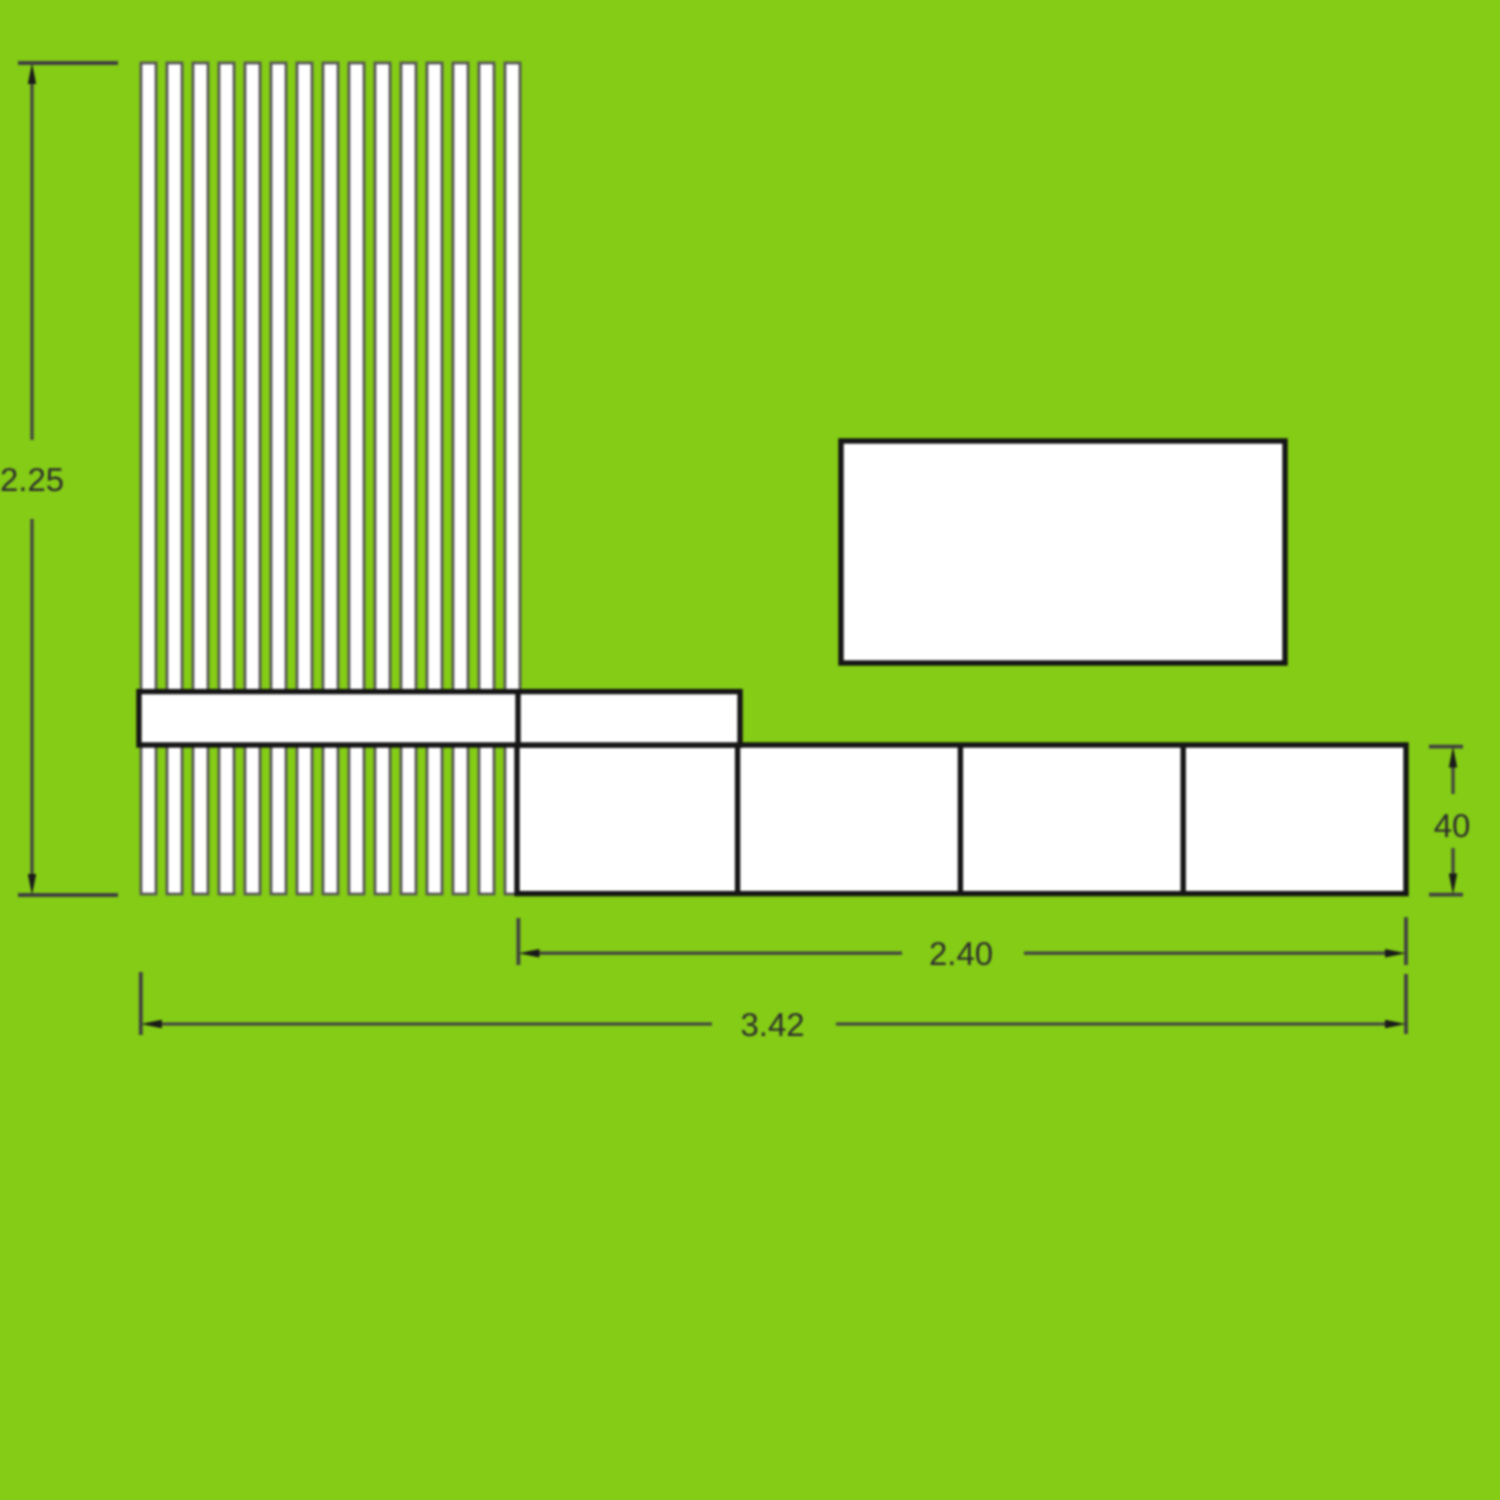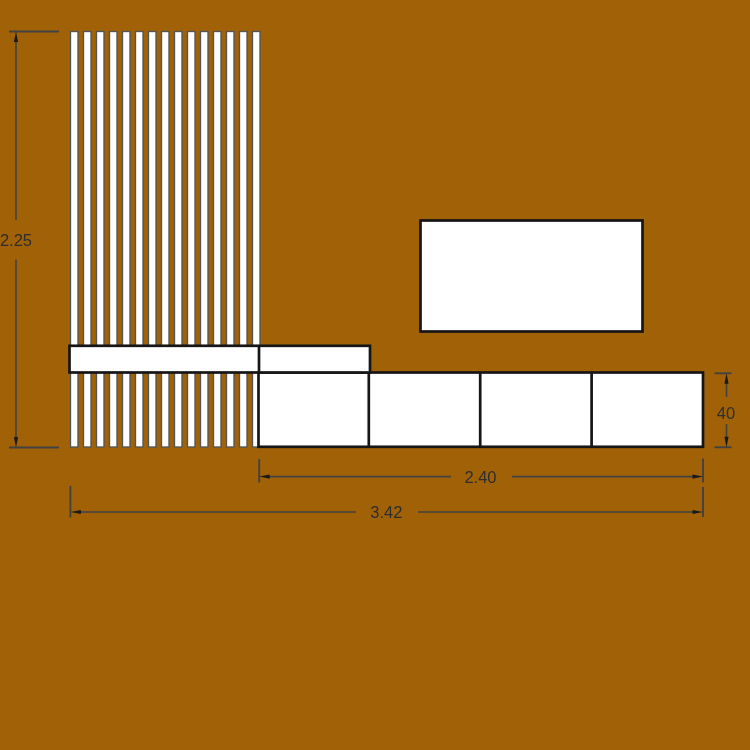--- a/index.html
+++ b/index.html
@@ -1,16 +1,16 @@
 <!DOCTYPE html>
 <html><head>
 <meta charset="utf-8">
 <style>
   html,body{margin:0;padding:0;background:#ffffff;}
-  .page{width:750px;height:750px;position:relative;overflow:hidden;background:#a16207;}
+  .page{width:750px;height:750px;position:relative;overflow:hidden;background:#84cc16;}
   svg{display:block;filter:blur(0.45px);}
   text{font-family:"Liberation Sans",sans-serif;fill:#2e2e2e;}
 </style>
 </head>
 <body>
 <div class="page">
 <svg width="750" height="750" viewBox="0 0 750 750">
 
   <g stroke="#545454" stroke-width="1.35" fill="#ffffff">
     <rect x="70.5" y="31.5" width="7.5" height="415.5"></rect>

